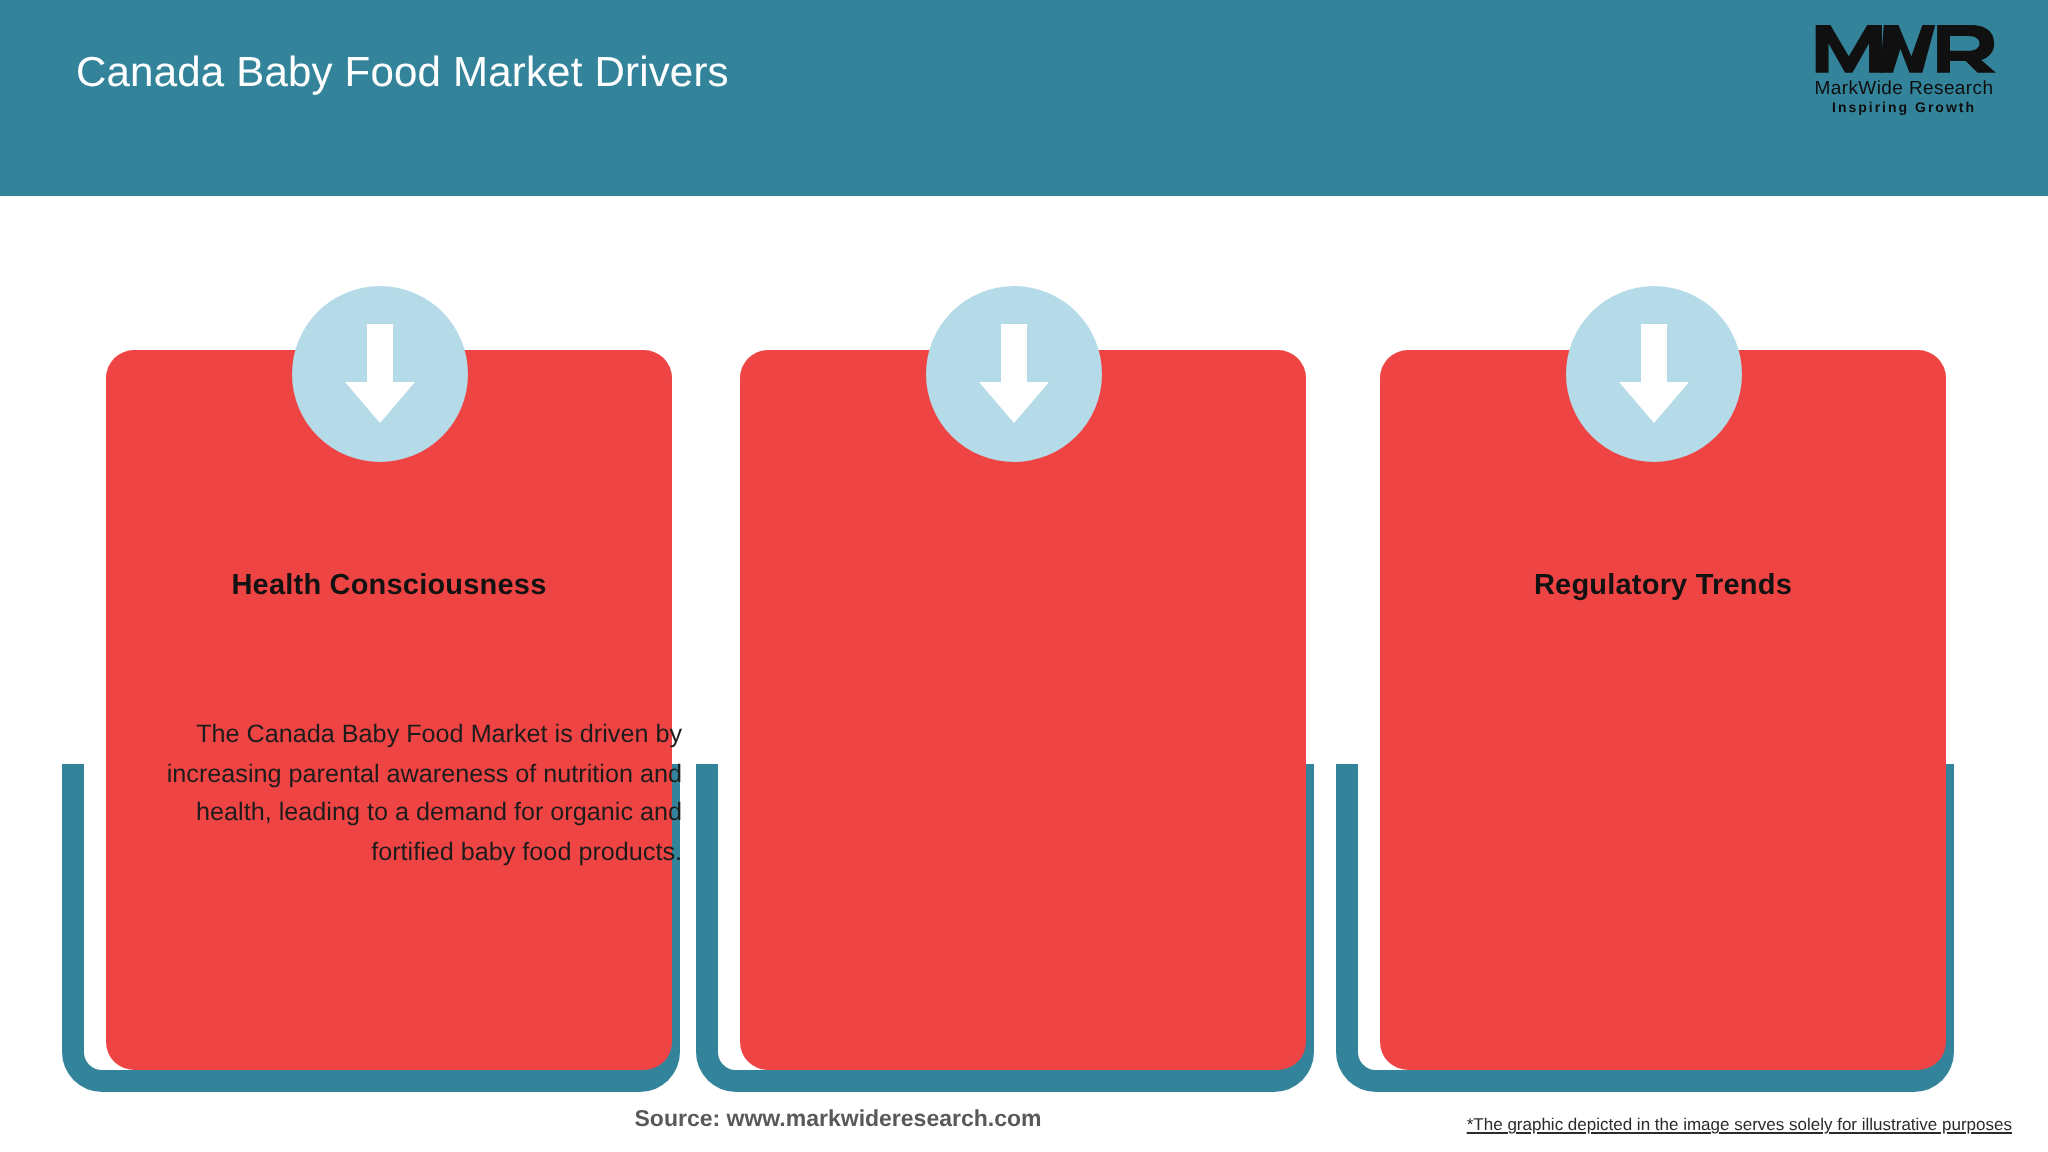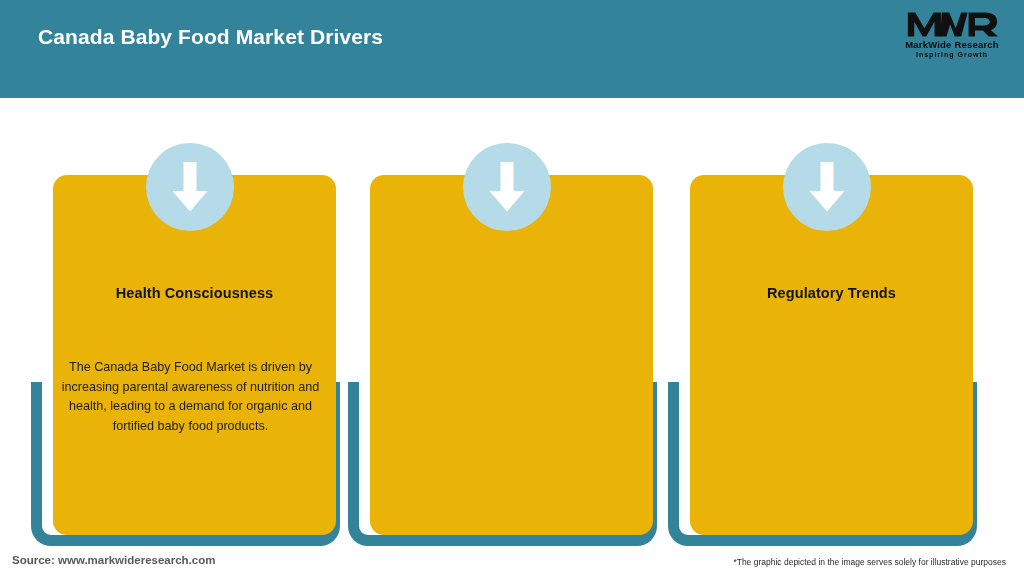--- a/index.html
+++ b/index.html
@@ -27,21 +27,21 @@
     top: 0;
     width: 1024px;
     height: 98px;
     background: #33849B;
   }
   .header-title {
     position: absolute;
     left: 38px;
     top: 25px;
     font-size: 21px;
-    font-weight: bold;
+    font-weight: normal;
     color: #ffffff;
     letter-spacing: 0.1px;
     white-space: nowrap;
   }
 
   
   .logo {
     position: absolute;
     right: 18px;
     top: 9px;
@@ -52,21 +52,21 @@
     align-items: center;
     justify-content: flex-start;
   }
   .logo-mark {
     display: block;
     width: 92px;
     height: 30px;
   }
   .logo-name {
     font-size: 9.5px;
-    font-weight: bold;
+    font-weight: normal;
     color: #0d0d0d;
     letter-spacing: 0.2px;
     line-height: 11px;
     white-space: nowrap;
   }
   .logo-tagline {
     font-size: 7px;
     font-weight: bold;
     color: #0d0d0d;
     letter-spacing: 1.0px;
@@ -104,21 +104,21 @@
     border-bottom-right-radius: 20px;
     box-sizing: border-box;
   }
 
   .card {
     position: absolute;
     left: 22px;
     top: 32px;
     width: 283px;
     height: 360px;
-    background: #eab308;
+    background: #ef4444;
     border-radius: 14px;
     box-sizing: border-box;
   }
 
   .icon-circle {
     position: absolute;
     left: 115px;
     top: 0px;
     width: 88px;
     height: 88px;
@@ -141,47 +141,48 @@
     width: 259px;
     text-align: center;
     font-size: 14.5px;
     font-weight: bold;
     color: #121212;
     letter-spacing: 0.1px;
   }
 
   .card-body {
     position: absolute;
-    left: 4px;
+    left: 21px;
     top: 183px;
     width: 267px;
     font-size: 12.6px;
     line-height: 19.5px;
     color: #1c1c1c;
-    text-align: center;
+    text-align: right;
   }
 
   
   .source {
     position: absolute;
-    left: 12px;
+    left: 1px;
     top: 554px;
     width: 836px;
-    text-align: left;
+    text-align: center;
     font-size: 11.5px;
     font-weight: bold;
     color: #595959;
   }
   .disclaimer {
     position: absolute;
     right: 18px;
     top: 557px;
     font-size: 8.5px;
     color: #2b2b2b;
     white-space: nowrap;
+    text-decoration: underline;
   }
 </style>
 </head>
 <body>
 
 <div id="slide">
 
   <div class="header-bar"></div>
   <div class="header-title">Canada Baby Food Market Drivers</div>
 

